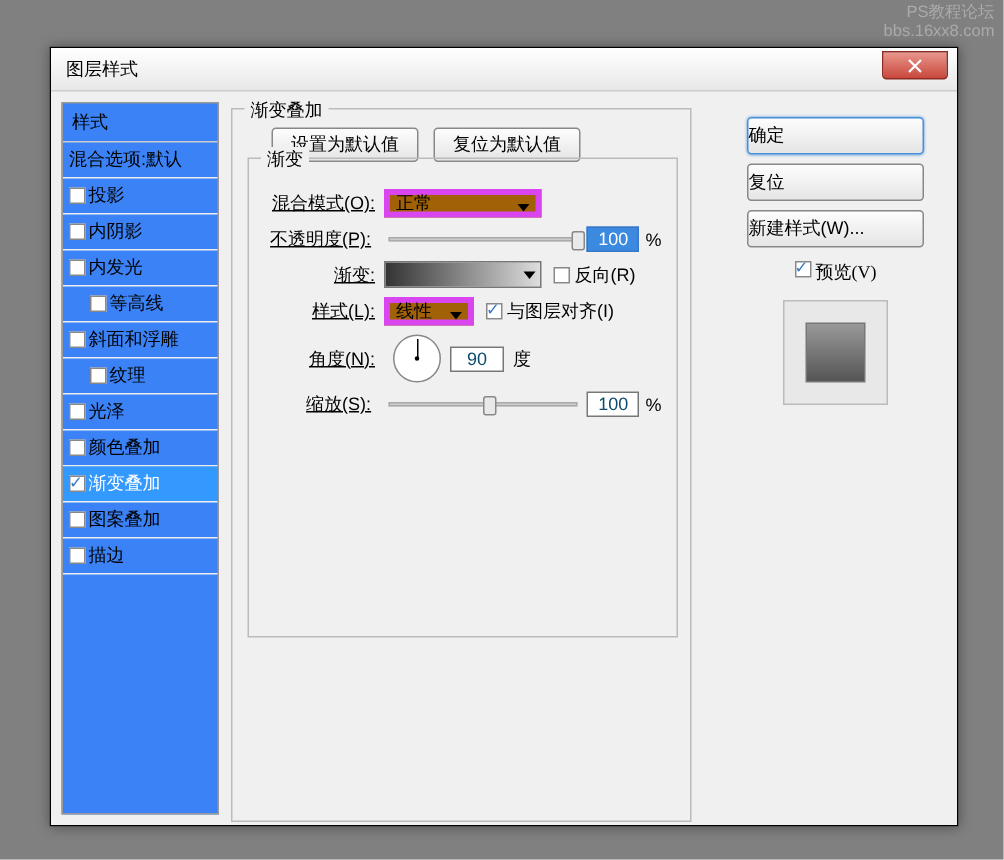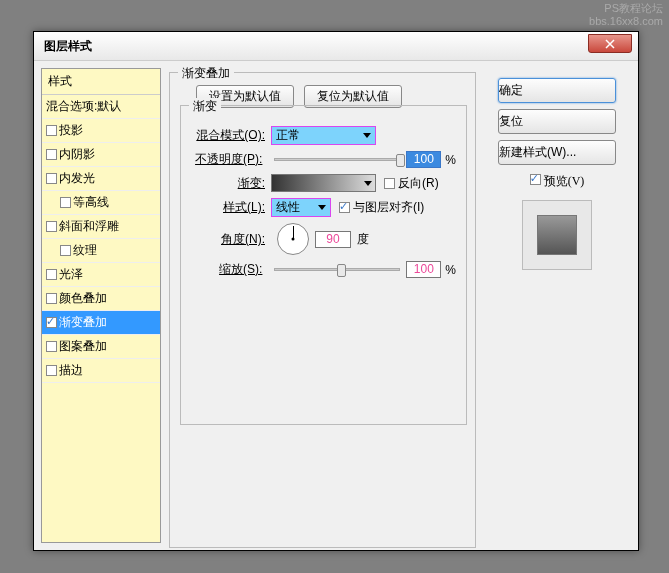--- a/index.html
+++ b/index.html
@@ -1,41 +1,41 @@
 <!DOCTYPE html>
 <html><head>
 <meta charset="utf-8">
 <style>
 * { box-sizing: border-box; margin: 0; padding: 0; }
 body { background: #808080; font-family: "Microsoft YaHei", sans-serif; font-size: 12px; color: #000; width: 669px; height: 573px; position: relative; }
 .watermark { position: absolute; top: 2px; right: 6px; color: #aaa; font-size: 11px; text-align: right; line-height: 1.2; }
 .dialog { position: absolute; left: 33px; top: 31px; width: 606px; height: 520px; background: #f0f0f0; border: 1px solid #000; box-shadow: 0 0 8px rgba(0,0,0,0.4); }
-.titlebar { background: linear-gradient(#fff, #e8e8e8); height: 29px; display: flex; align-items: center; padding-left: 10px; position: relative; border-bottom: 1px solid #ccc; font-weight: bold; }
+.titlebar { background: linear-gradient(#fff, #e8e8e8); height: 29px; display: flex; align-items: center; padding-left: 10px; position: relative; border-bottom: 1px solid #ccc; }
 .close-btn { position: absolute; right: 6px; top: 2px; width: 44px; height: 19px; background: linear-gradient(#e8968c, #c9483c); border: 1px solid #8a2c23; border-radius: 0 0 3px 3px; display: flex; align-items: center; justify-content: center; color: #fff; }
 .content { display: flex; padding: 7px; gap: 8px; height: calc(100% - 29px); }
-.sidebar { width: 120px; border: 1px solid #999; background: #fef9c3; }
+.sidebar { width: 105px; border: 1px solid #999; background: #3b82f6; }
 .sidebar-hdr { padding: 4px 6px; border-bottom: 1px solid #ccc; }
 .sidebar-item { padding: 3px 4px; display: flex; align-items: center; gap: 2px; border-bottom: 1px solid #eee; }
 .sidebar-item.active { background: #3399ff; color: #fff; }
 .sidebar-item.indent { padding-left: 18px; }
 .chk { width: 11px; height: 11px; border: 1px solid #888; background: #fff; display: inline-block; flex-shrink: 0; }
 .chk.on { background: #fff; position: relative; }
 .chk.on::after { content: "✓"; position: absolute; top: -3px; left: -1px; font-size: 11px; color: #3a77c8; }
 .main { flex: 1; position: relative; }
 .fieldset { position: absolute; border: 1px solid #bbb; }
 .fs-outer { left: 0; top: 4px; width: 307px; height: 476px; }
 .fs-inner { left: 10px; top: 32px; width: 287px; height: 320px; }
 .fs-legend { position: absolute; top: -8px; left: 8px; background: #f0f0f0; padding: 0 4px; font-size: 12px; }
 .row { display: flex; align-items: center; margin: 6px 0; }
 .lbl { width: 88px; text-align: right; padding-right: 6px; text-decoration: underline; }
-.dropdown { background: #7dd3fc; border: 1px solid #d946ef; height: 19px; display: flex; align-items: center; padding: 0 4px; position: relative; }
+.dropdown { background: #a16207; border: 4px solid #d946ef; height: 19px; display: flex; align-items: center; padding: 0 4px; position: relative; }
 .dropdown::after { content: ""; position: absolute; right: 4px; top: 6px; border-left: 4px solid transparent; border-right: 4px solid transparent; border-top: 5px solid #000; }
 .grad-preview { width: 105px; height: 18px; border: 1px solid #777; background: linear-gradient(to right, #333, #ddd); display: inline-flex; align-items: center; }
 .grad-preview::after { content: ""; margin-left: auto; margin-right: 3px; border-left: 4px solid transparent; border-right: 4px solid transparent; border-top: 5px solid #000; }
-.num-input { width: 36px; height: 17px; border: 1px solid #3a77c8; background: #fff; text-align: center; color: #ec4899; }
+.num-input { width: 36px; height: 17px; border: 1px solid #3a77c8; background: #fff; text-align: center; color: #0c4a6e; }
 .num-input.sel { background: #3b8ae0; color: #fff; }
 .slider { width: 130px; height: 3px; background: #ccc; border: 1px solid #aaa; position: relative; margin: 0 6px; }
 .slider-thumb { position: absolute; top: -5px; width: 9px; height: 13px; background: #e9e9e9; border: 1px solid #888; border-radius: 2px; }
 .angle-dial { width: 32px; height: 32px; border: 1px solid #888; border-radius: 50%; background: #fff; position: relative; margin: 0 6px; }
 .angle-dial::after { content: ""; position: absolute; left: 50%; top: 2px; width: 1px; height: 14px; background: #000; }
 .angle-dot { position: absolute; left: 50%; top: 50%; width: 3px; height: 3px; background: #000; border-radius: 50%; transform: translate(-50%,-50%); }
 .btn { background: linear-gradient(#fdfdfd,#e5e5e5); border: 1px solid #888; border-radius: 3px; padding: 2px 12px; font-size: 12px; }
 .btn-row { display: flex; gap: 10px; margin-top: 12px; margin-left: 26px; }
 .right-col { width: 148px; padding-top: 10px; }
 .rbtn { display: block; width: 118px; margin: 0 auto 6px; background: linear-gradient(#fdfdfd,#e5e5e5); border: 1px solid #888; border-radius: 3px; padding: 3px 0; text-align: left; font-size: 12px; }

